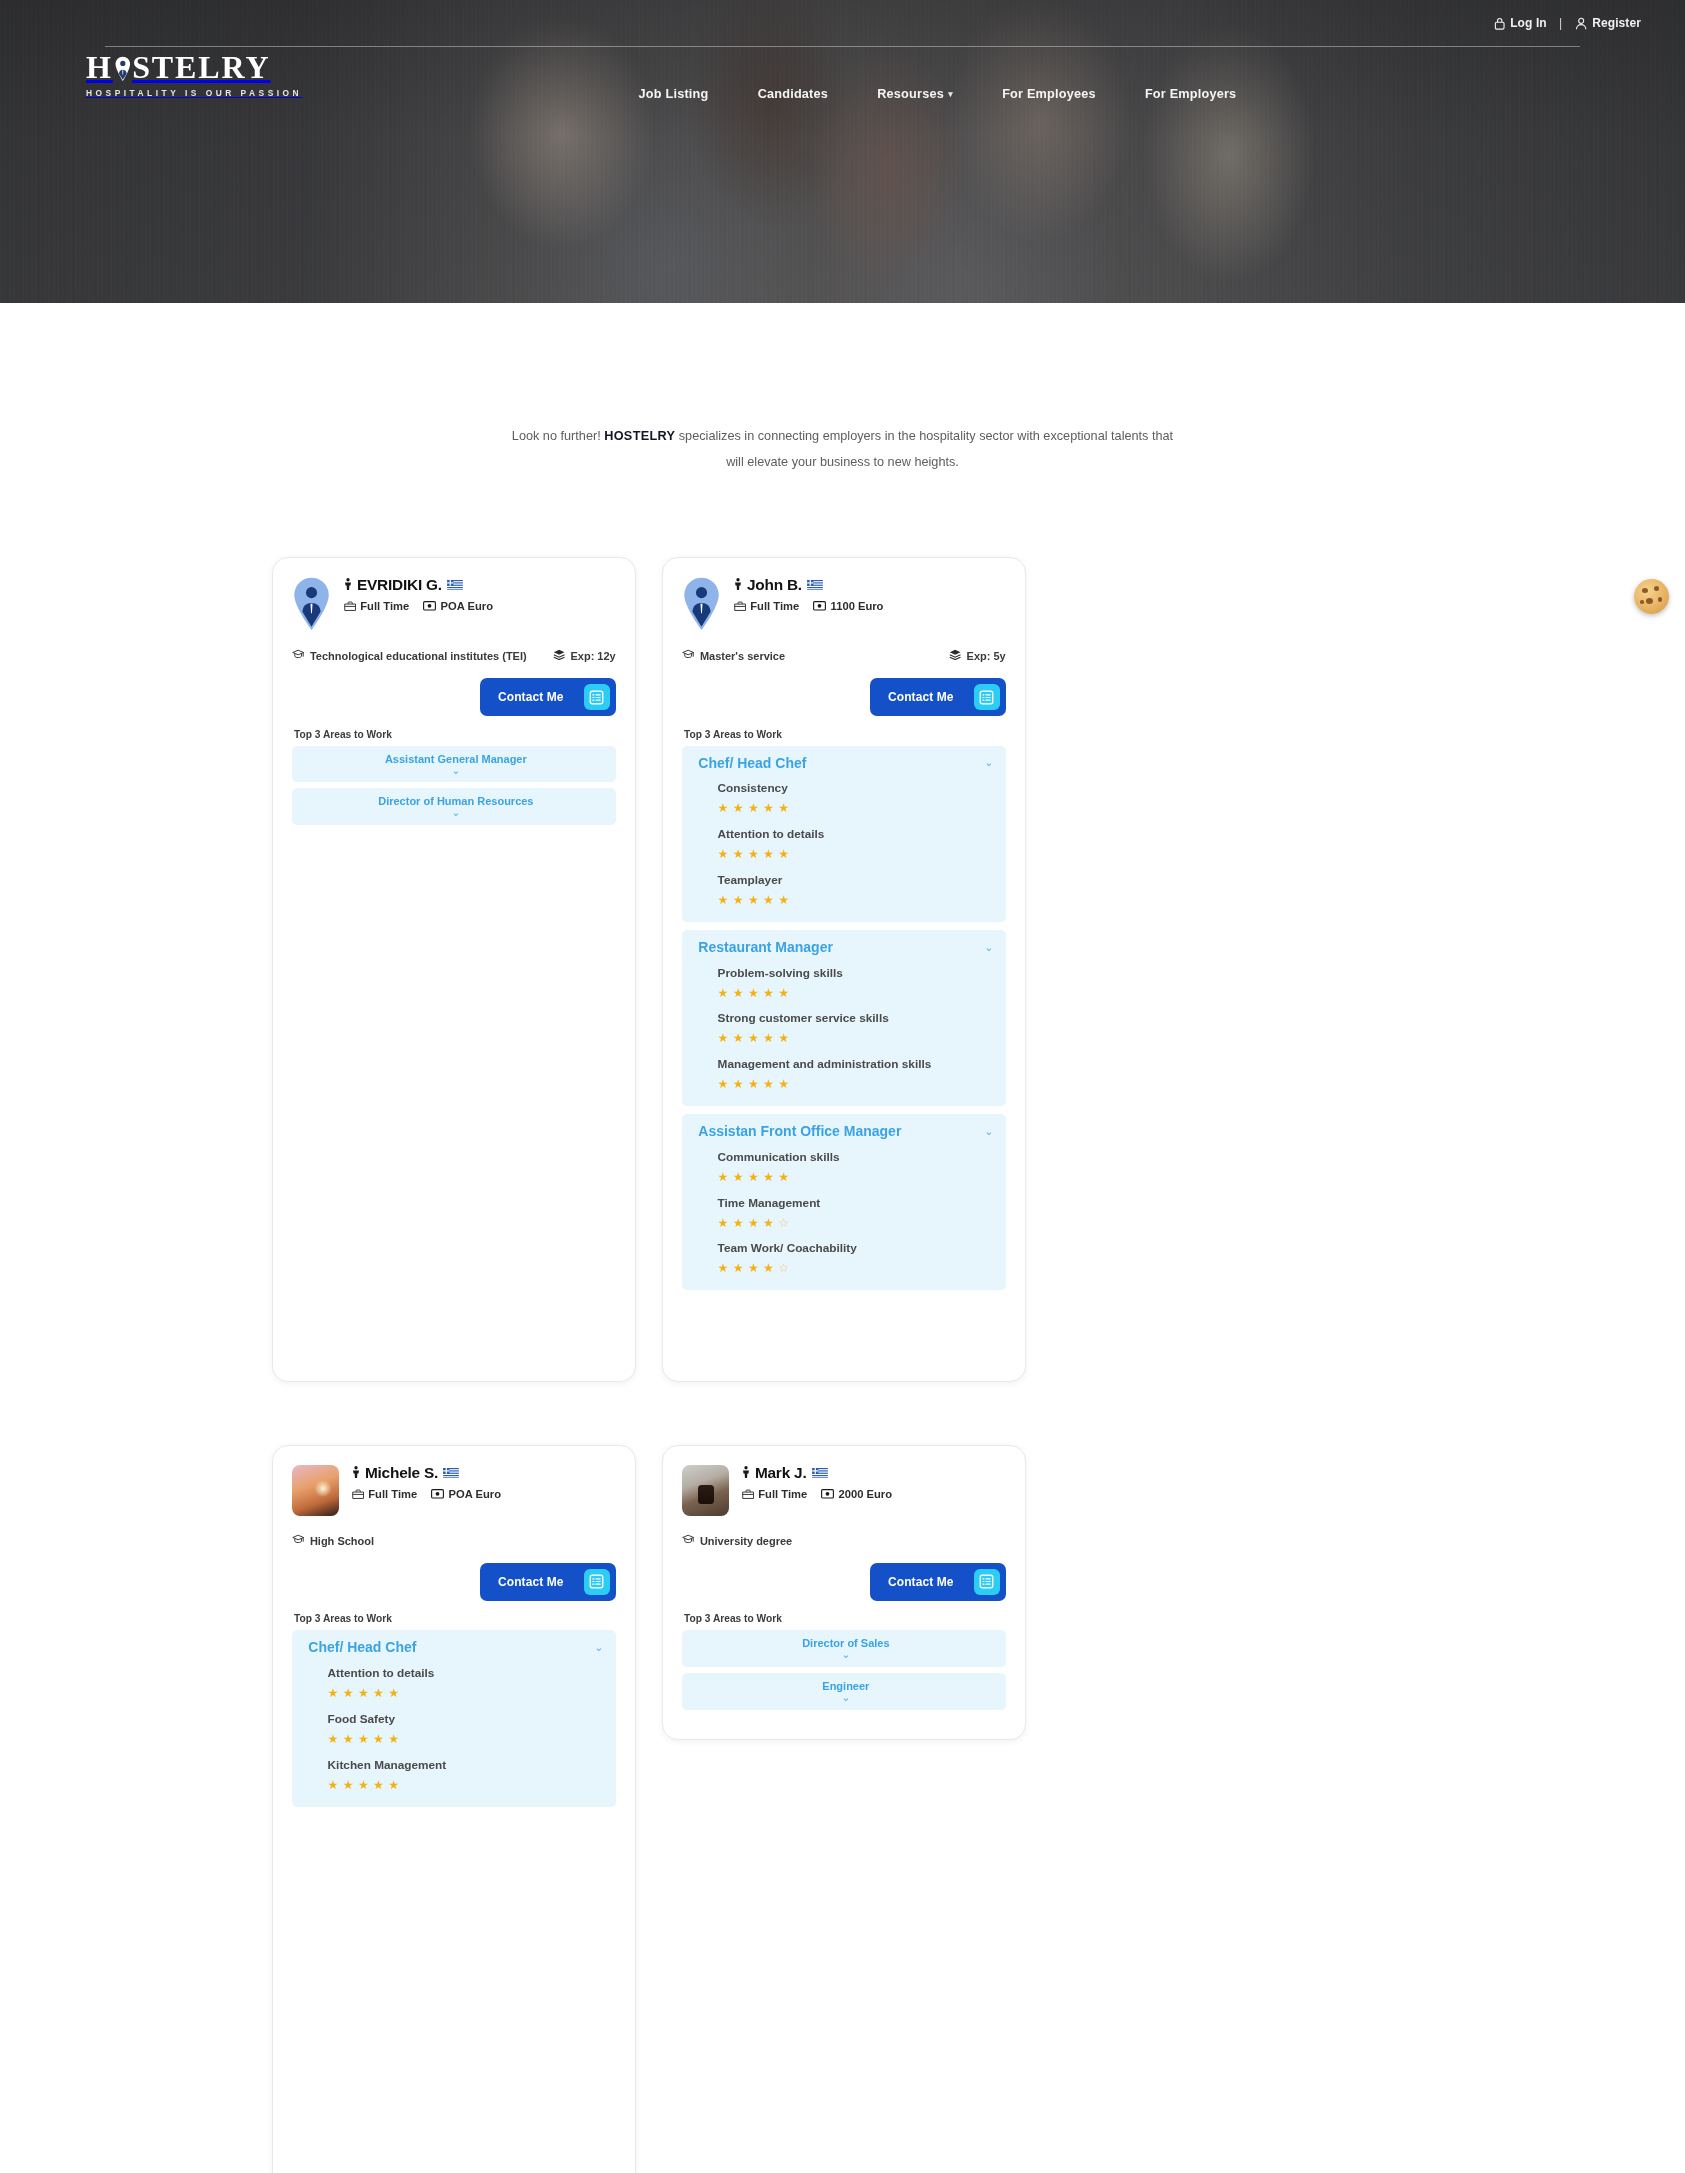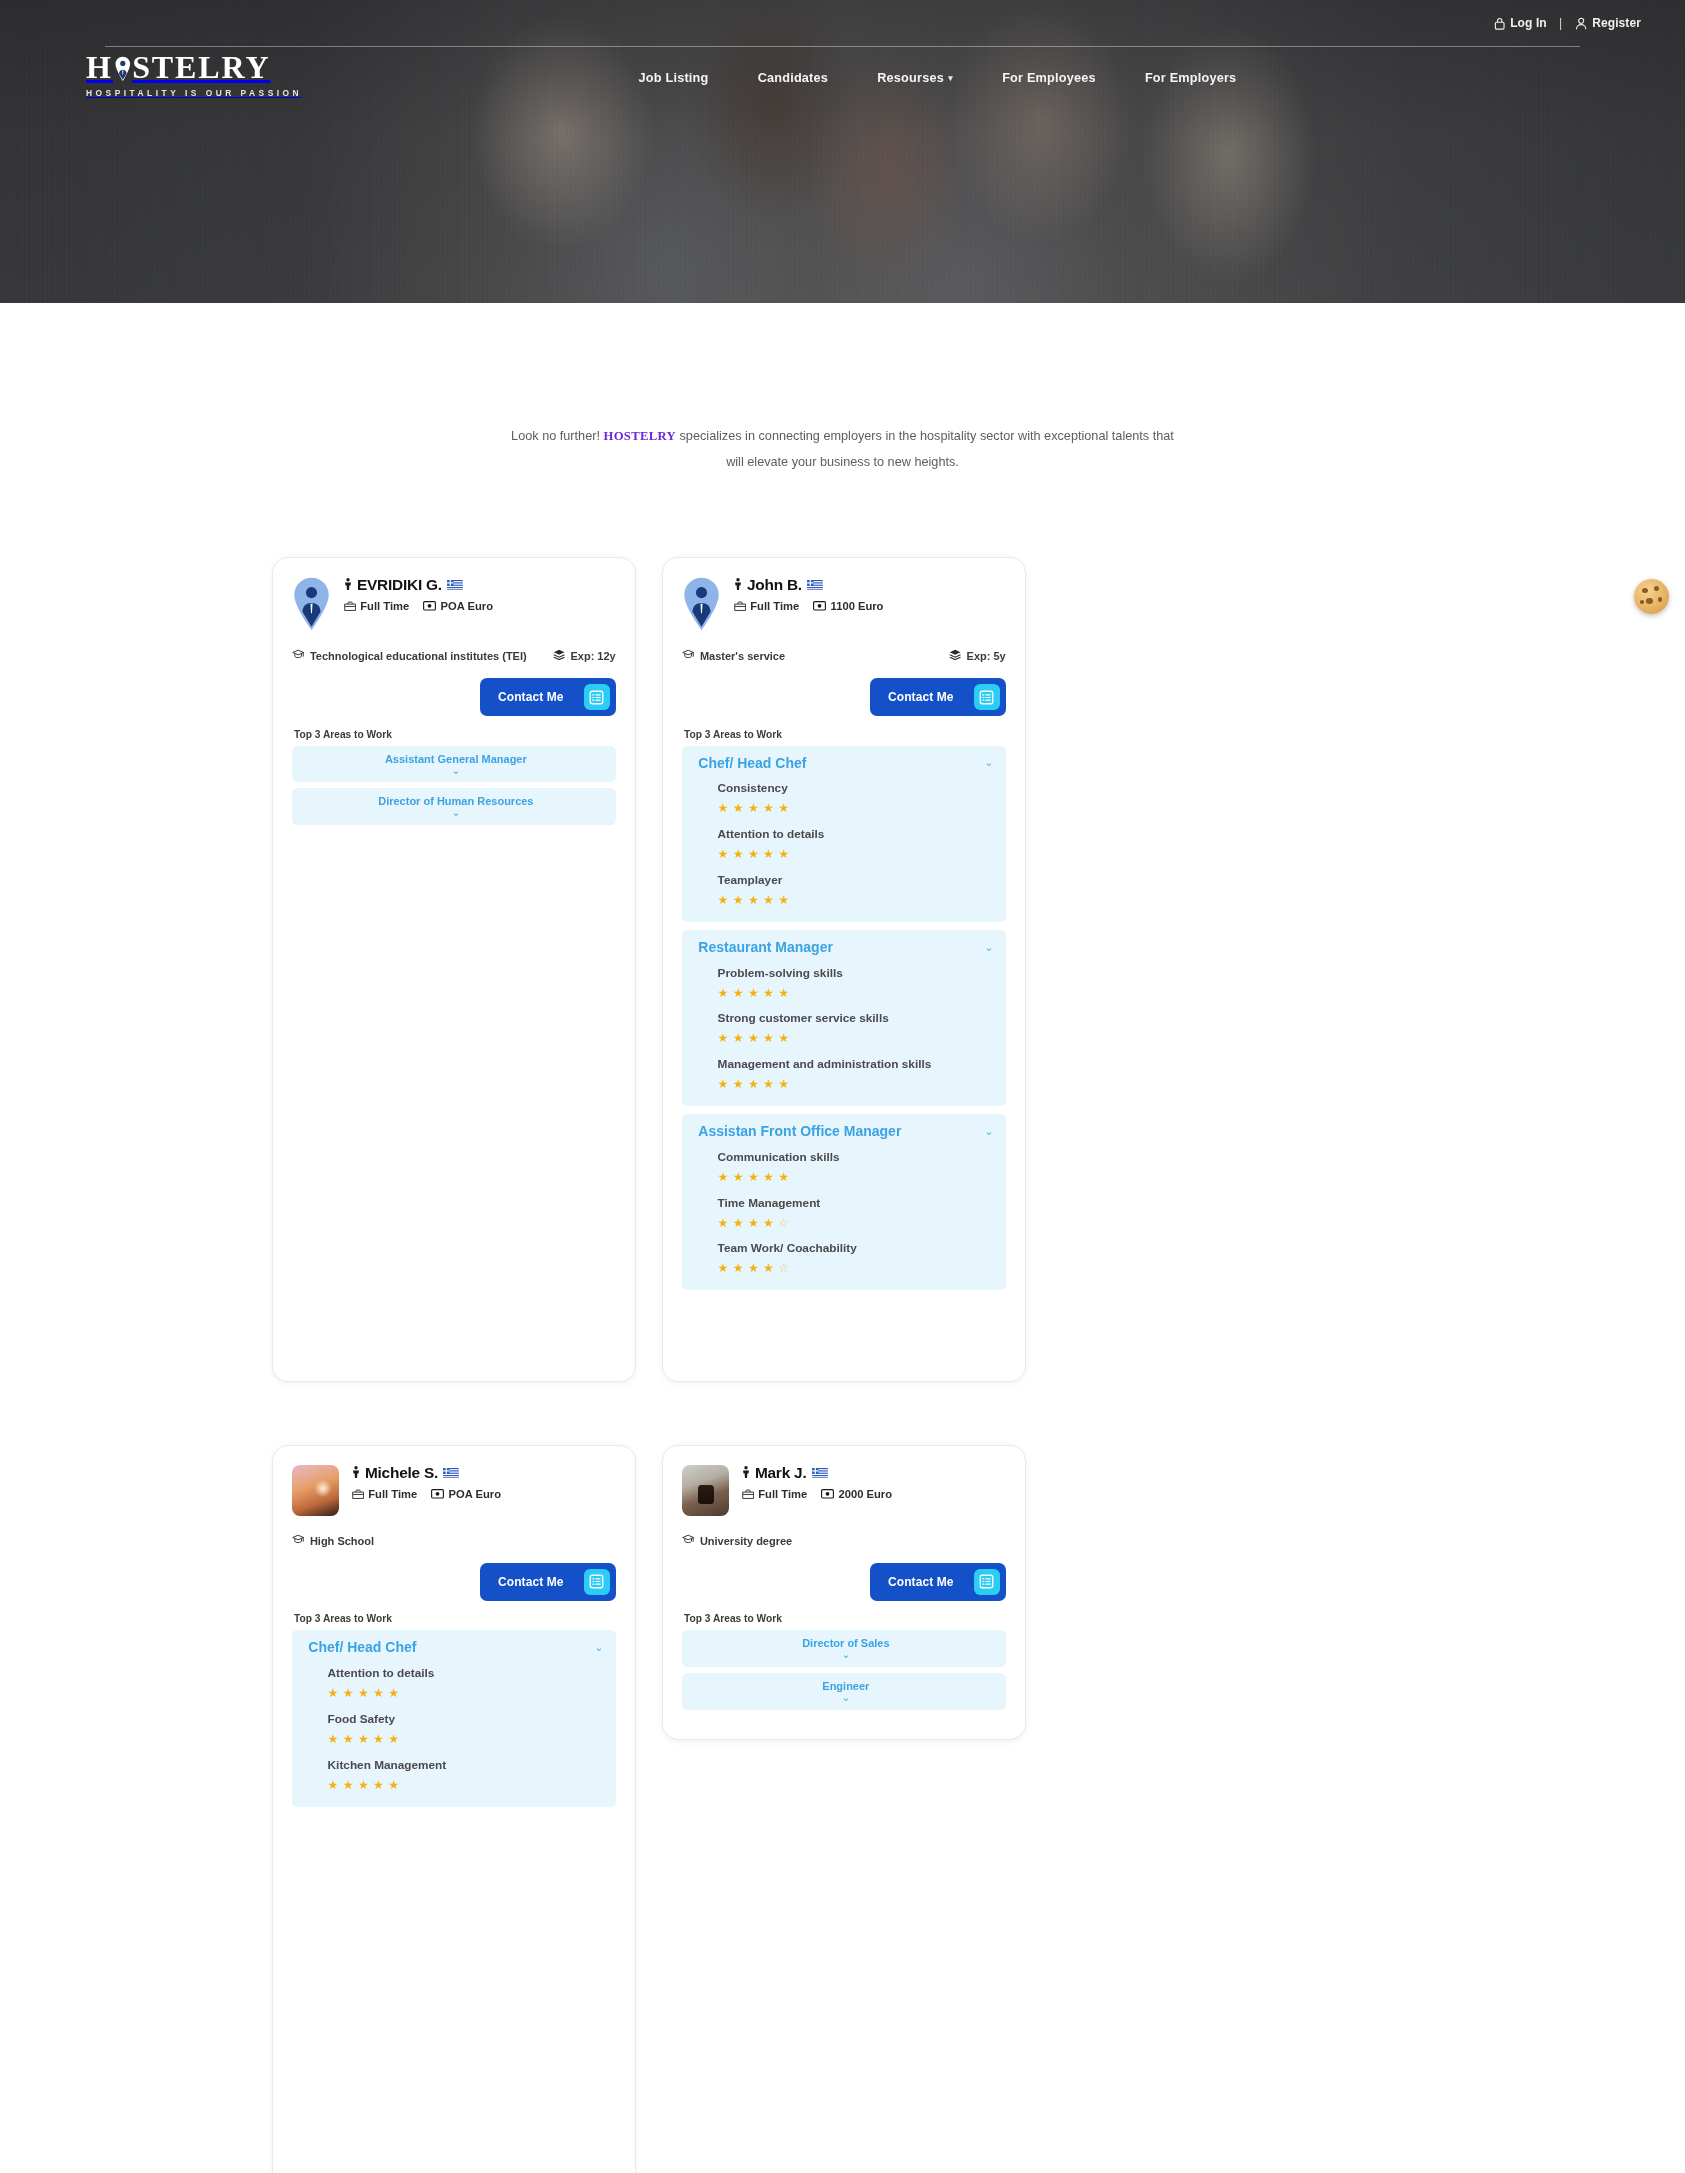--- a/index.html
+++ b/index.html
@@ -74,41 +74,41 @@
     font-size: 32px; font-weight: 700; color: #ffffff;
     letter-spacing: 1.9px; line-height: 1; display:flex; align-items:center;
   }
   .logo-pin { display:inline-block; width: 17.6px; height: 26px; position: relative; margin: 0 0.9px; }
   .logo-pin svg { position:absolute; top:1.8px; left:0; }
   .logo-tag {
     font-size: 8.4px; color: #e7e7e7; letter-spacing: 3.5px;
     font-weight: 700; margin-top: 4.4px; text-align:center; width: 100%;
   }
   .nav-links {
-    position: absolute; left: 614px; top: 0; height: 63px;
+    position: absolute; left: 614px; top: 16px; height: 63px;
     display: flex; align-items: center; gap: 0;
   }
   .nav-links a {
     color: #f5f5f5; font-size: 12.7px; font-weight: 700;
     text-decoration: none; padding: 0 24.6px; letter-spacing:0.2px;
     display:inline-flex; align-items:center; gap:4.4px;
   }
   .caret { font-size: 8.8px; opacity:.9; }
 
   
   .page-head { text-align: center; padding-top: 95px; }
   .page-title {
     font-size: 36px; font-weight: 800; color: #121212;
     letter-spacing: -0.4px;
   }
   .page-sub {
     margin: 26px auto 0; width: 667px;
     font-size: 12.7px; line-height: 25.5px; color: #5d5d5d; text-align:center;
   }
-  .brandword { color: #6d28d9; font-weight: 700; letter-spacing:0.3px;font-family:Liberation Serif, serif; }
+  .brandword { color: #0f172a; font-weight: 700; letter-spacing:0.3px; }
 
   
   .grid {
     width: 1141px; margin: 40px auto 0;
     display: flex; flex-wrap: wrap; gap: 21px 26px;
     align-items: flex-start;
   }
   .card {
     width: 364px;
     background: #fff;

